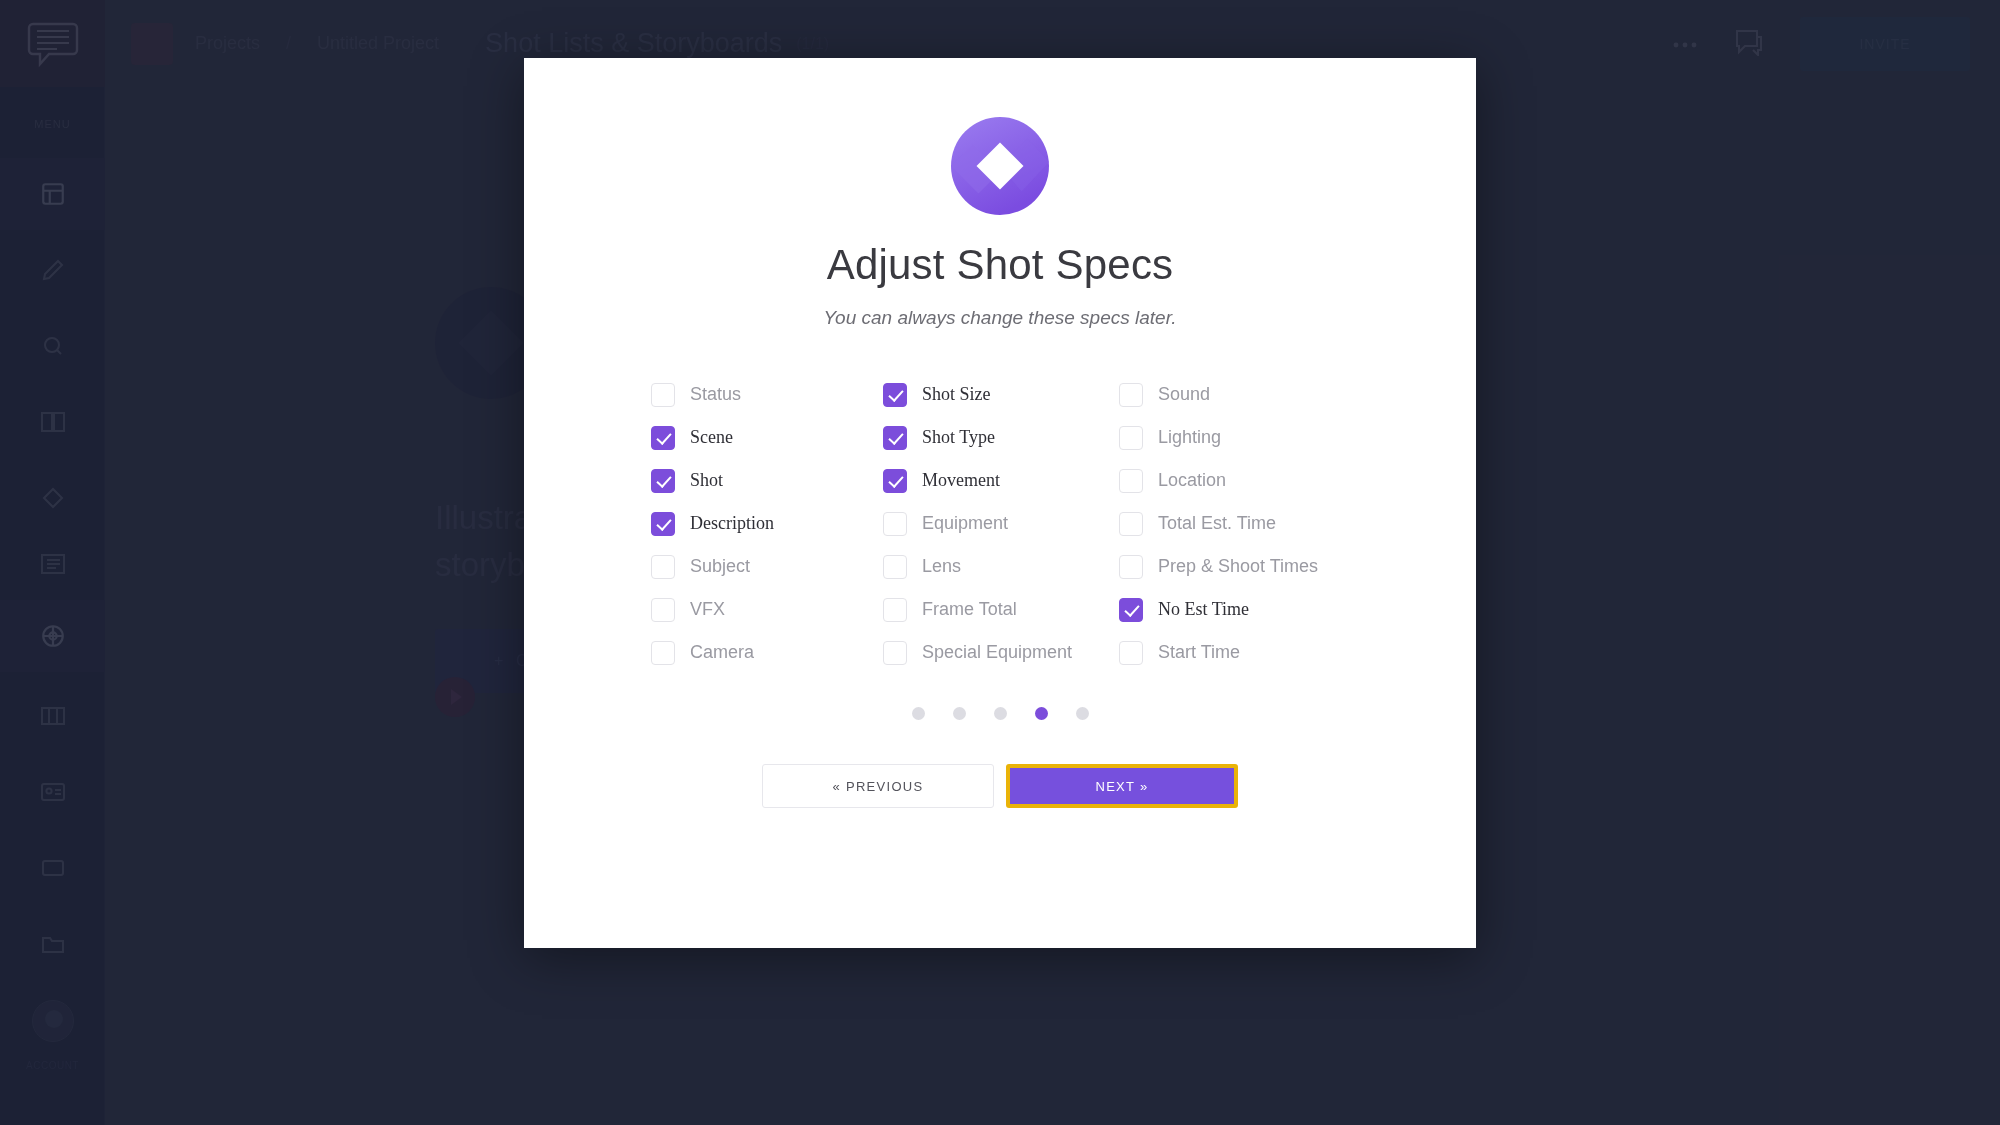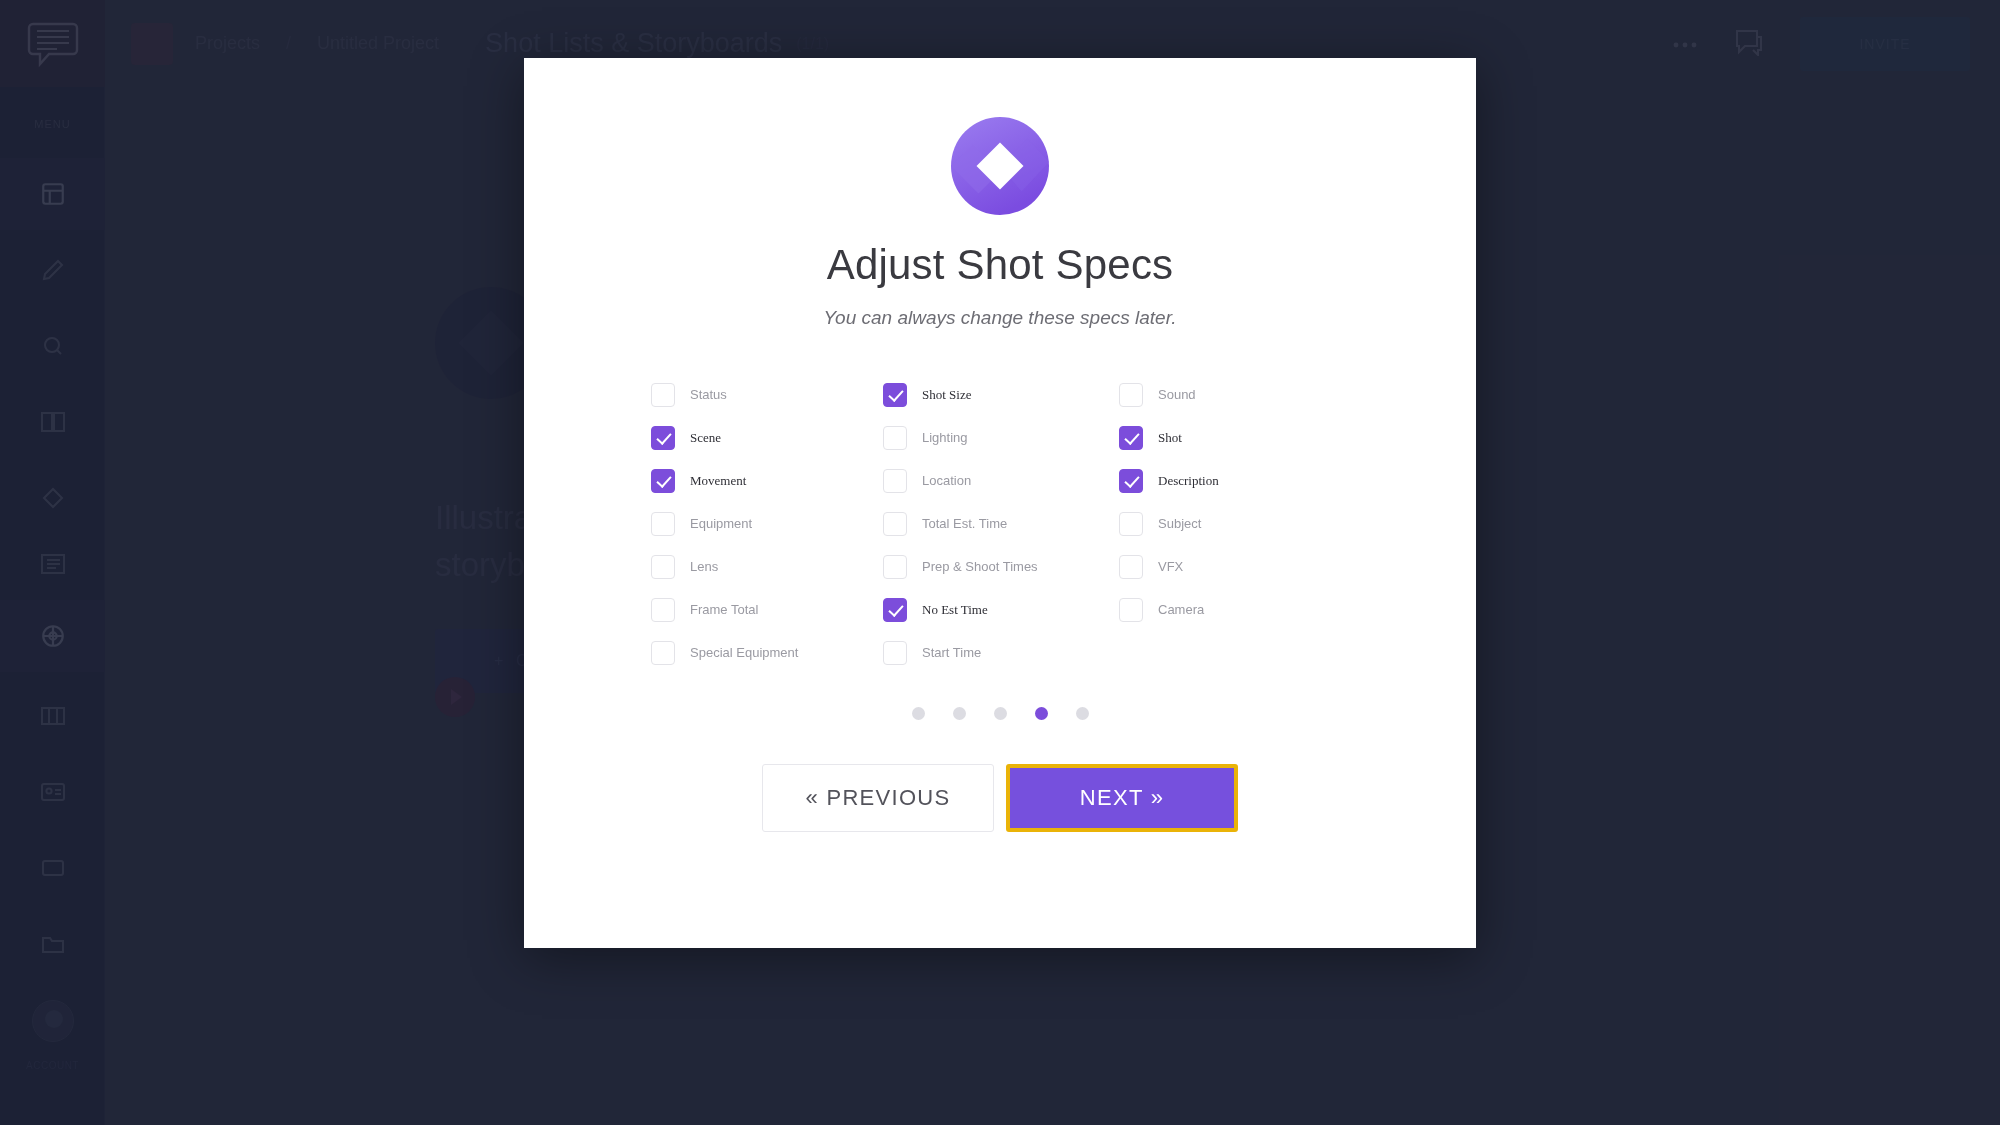--- a/index.html
+++ b/index.html
@@ -312,21 +312,21 @@
   .cb.on::after {
     content: "";
     position: absolute;
     left: 7.5px; top: 3.5px;
     width: 6px; height: 12px;
     border: solid #fff;
     border-width: 0 2.4px 2.4px 0;
     transform: rotate(42deg);
   }
   .opt-label {
-    font-size: 13px;
+    font-size: 18px;
     color: #9a9aa2;
     white-space: nowrap;
   }
   .opt.checked .opt-label { color: #2f2f36; font-family: Liberation Serif, serif; }
 
   
   .dots {
     margin-top: 33px;
     display: flex;
     gap: 28px;
@@ -339,23 +339,23 @@
   }
   .dot.active { background: #7c4ddb; }
 
   
   .btn-row {
     margin-top: 44px;
     display: flex;
     gap: 12px;
   }
   .btn {
-    height: 68px;
+    height: 44px;
     display: flex; align-items: center; justify-content: center;
-    font-size: 22px;
+    font-size: 13px;
     letter-spacing: 1.3px;
     border-radius: 3px;
     cursor: pointer;
   }
   .btn-prev {
     width: 232px;
     background: #fff;
     border: 1px solid #e7e7ec;
     color: #53535b;
   }
@@ -531,20 +531,24 @@
           <span class="opt-label">Shot Size</span>
         </div>
         <div class="opt">
           <span class="cb"></span>
           <span class="opt-label">Sound</span>
         </div>
         <div class="opt checked">
           <span class="cb on"></span>
           <span class="opt-label">Scene</span>
         </div>
+        <div class="opt checked">
+          <span class="cb on"></span>
+          <span class="opt-label">Shot Type</span>
+        </div>
         <div class="opt">
           <span class="cb"></span>
           <span class="opt-label">Lighting</span>
         </div>
         <div class="opt checked">
           <span class="cb on"></span>
           <span class="opt-label">Shot</span>
         </div>
         <div class="opt checked">
           <span class="cb on"></span>

